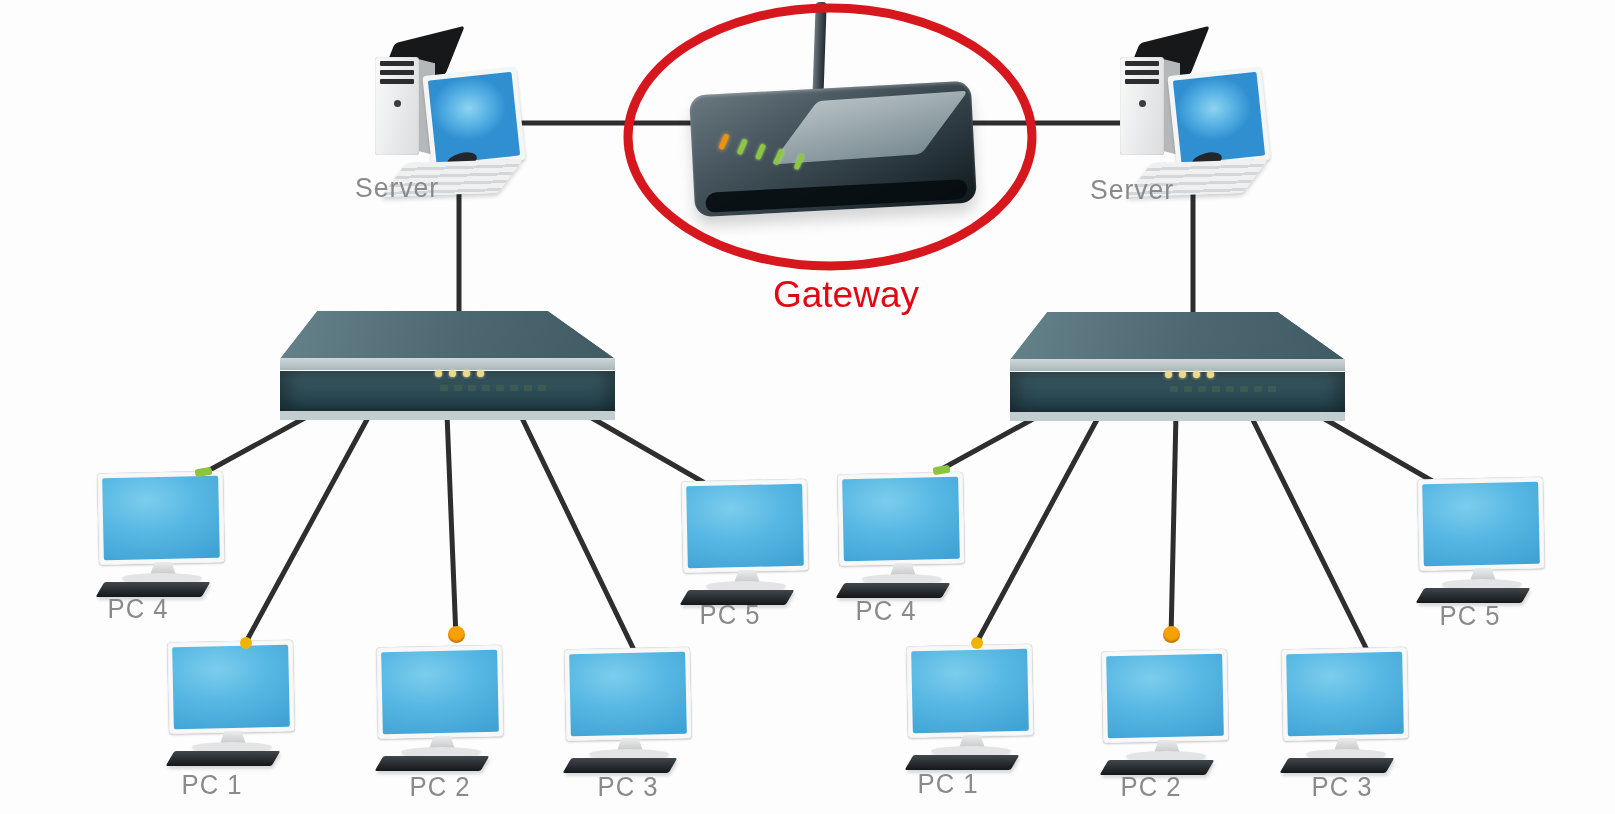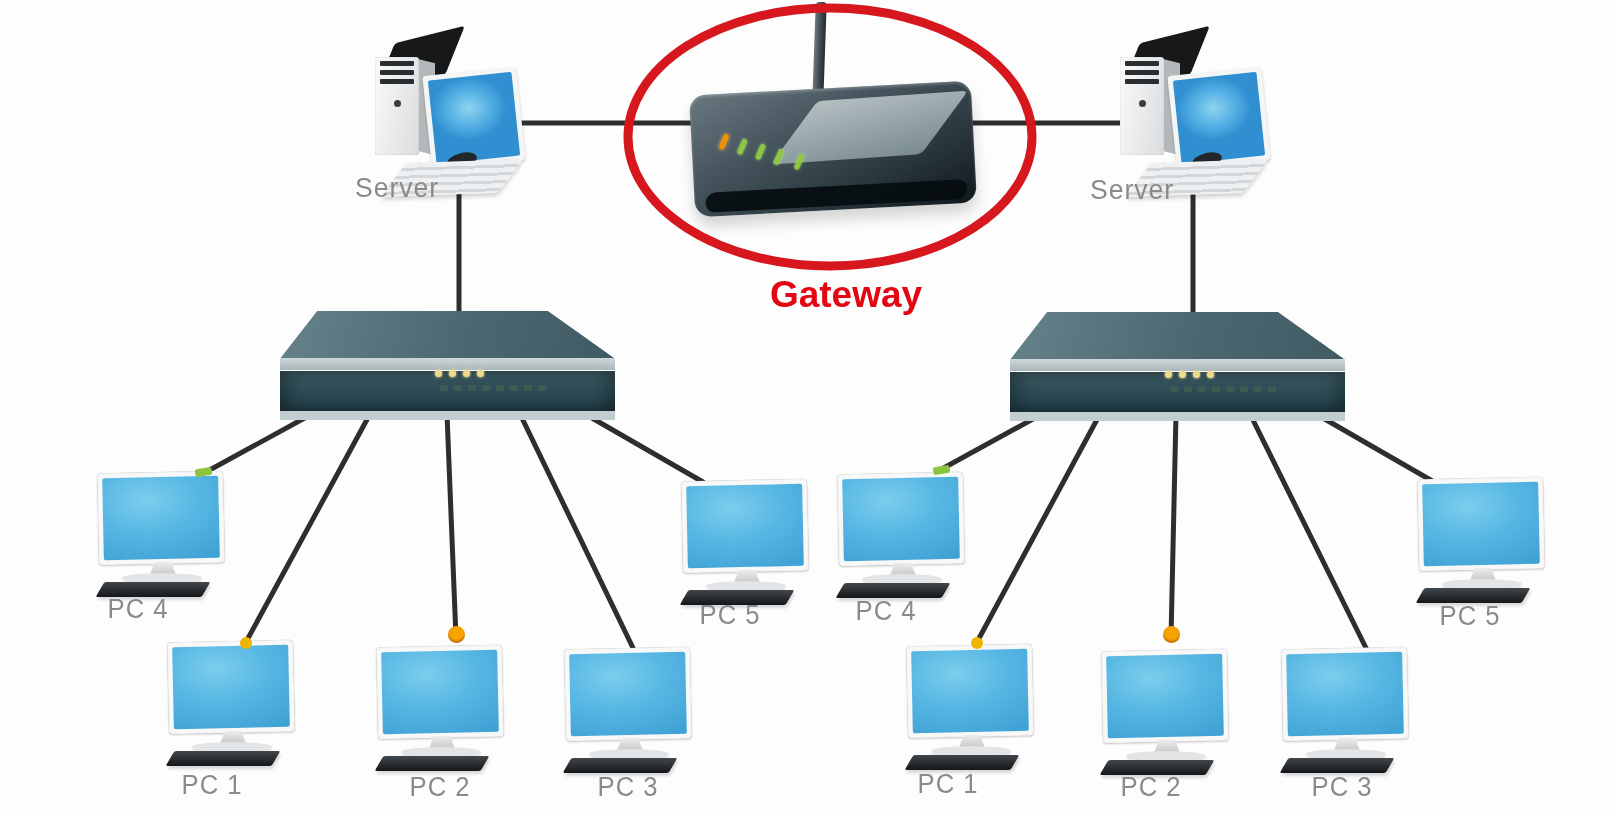--- a/index.html
+++ b/index.html
@@ -6,21 +6,21 @@
   .canvas{position:relative;width:1615px;height:814px;background:#fdfdfd;overflow:hidden;
           font-family:"Liberation Sans",sans-serif;}
   svg.lines{position:absolute;left:0;top:0;z-index:1;}
   svg.highlight{position:absolute;left:0;top:0;z-index:4;pointer-events:none;}
   .device{position:absolute;z-index:2;}
   .dot{position:absolute;z-index:3;}
   .node-label{position:absolute;z-index:5;color:#8a8a8a;font-size:27px;text-align:center;
               width:130px;letter-spacing:1px;transform:scaleX(.95);}
   .server-label{font-size:28px;}
   .gateway-label{position:absolute;z-index:5;width:210px;text-align:center;color:#e30613;
-                 font-size:37px;font-weight:bold;letter-spacing:0;}
+                 font-size:37px;font-weight:normal;letter-spacing:0;}
 
   
   .pc{width:160px;height:132px;}
   .pc .monitor{position:absolute;left:14px;top:0;width:126px;height:92px;background:#f8f8f8;
        border-radius:4px;padding:5px;box-sizing:border-box;transform:rotate(-1.2deg);
        box-shadow:0 1px 2px rgba(0,0,0,.18), inset 0 0 1px rgba(0,0,0,.35);}
   .pc .screen{width:100%;height:100%;border-radius:2px;
        background:radial-gradient(95% 85% at 38% 28%,#7ccdec 0%,#58b8e4 45%,#3fa2d4 100%);}
   .pc .stand{position:absolute;left:66px;top:90px;width:26px;height:13px;
        background:linear-gradient(#ececec,#c6c8ca);clip-path:polygon(18% 0,82% 0,100% 100%,0 100%);}

